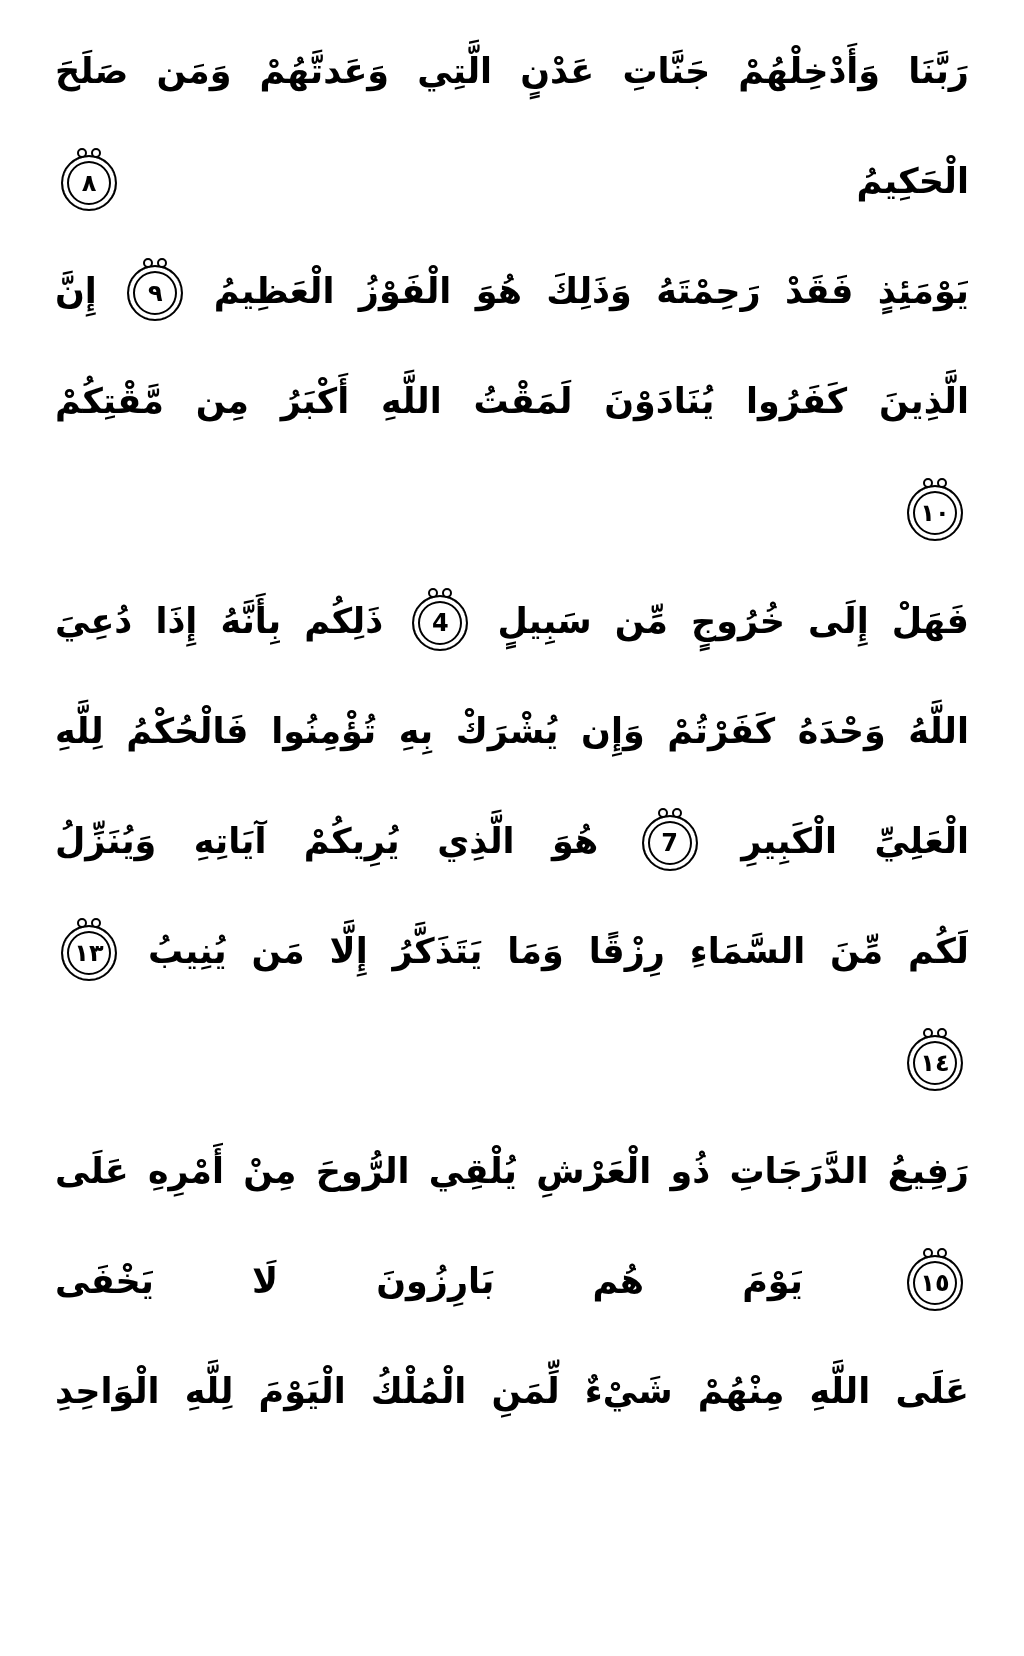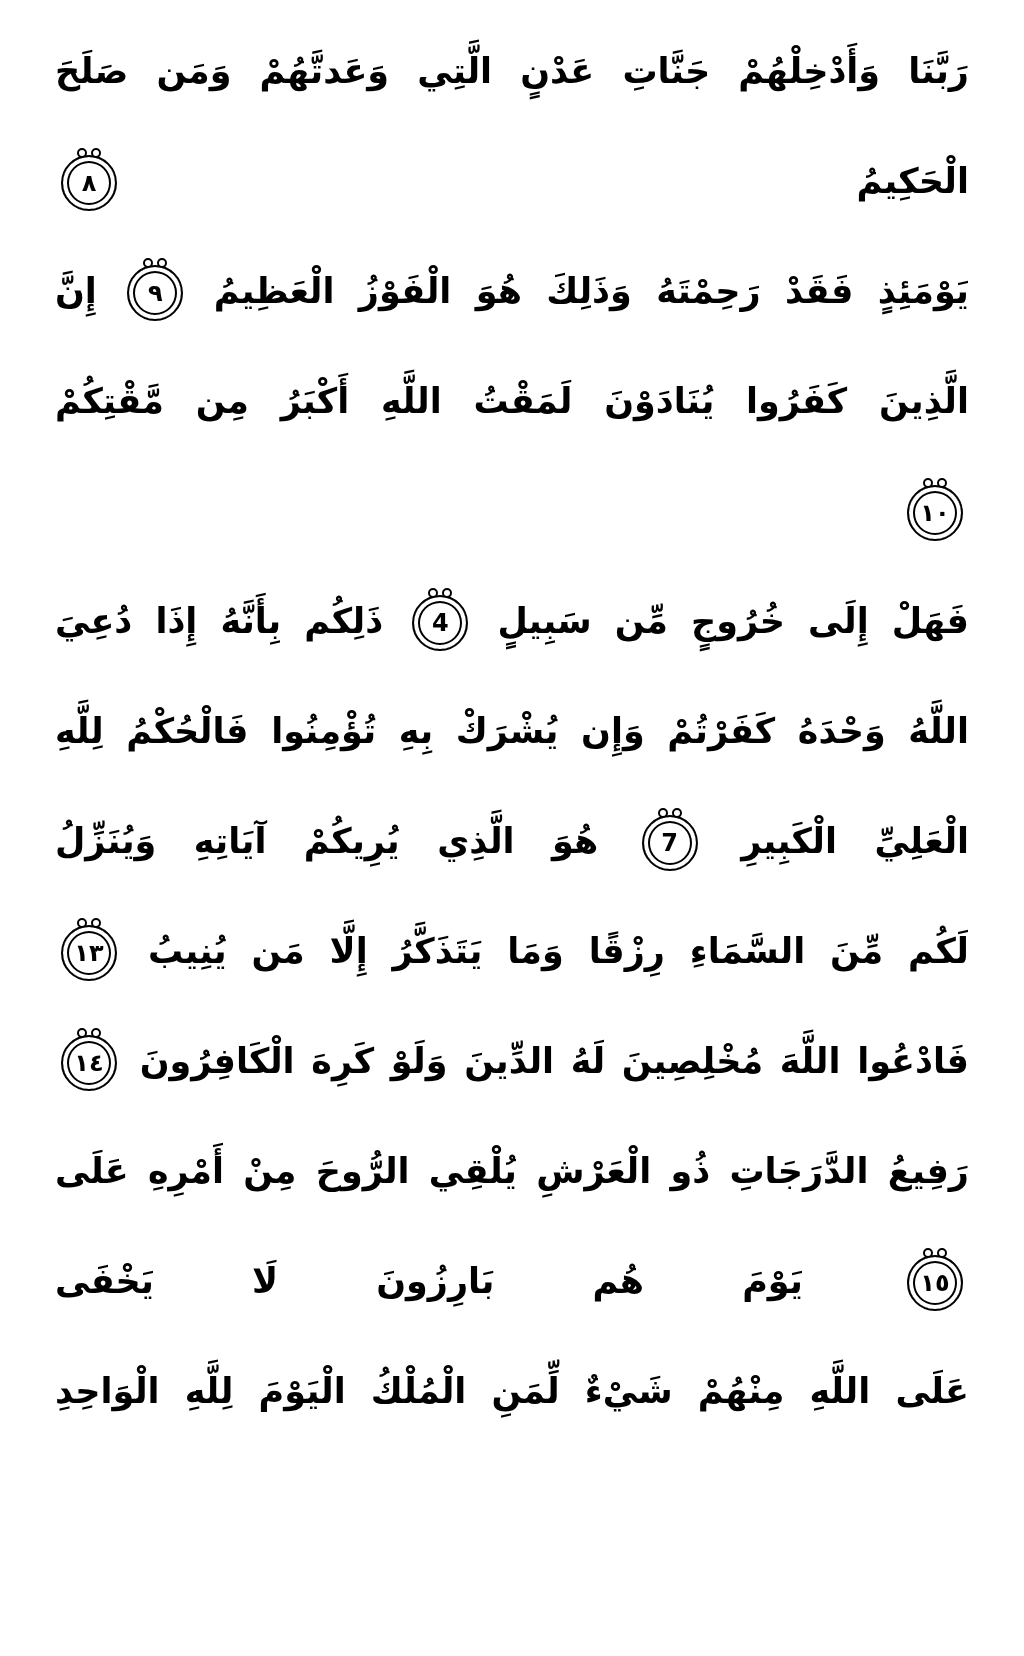--- a/index.html
+++ b/index.html
@@ -89,21 +89,21 @@
       <div class="line"><span class="t">فَهَلْ إِلَى خُرُوجٍ مِّن سَبِيلٍ</span> <span class="ayah">
           <span class="num">4</span>
         </span> <span class="t">ذَلِكُم بِأَنَّهُ إِذَا دُعِيَ</span></div>
       <div class="line"><span class="t">اللَّهُ وَحْدَهُ كَفَرْتُمْ وَإِن يُشْرَكْ بِهِ تُؤْمِنُوا فَالْحُكْمُ لِلَّهِ</span></div>
       <div class="line"><span class="t">الْعَلِيِّ الْكَبِيرِ</span> <span class="ayah">
           <span class="num">7</span>
         </span> <span class="t">هُوَ الَّذِي يُرِيكُمْ آيَاتِهِ وَيُنَزِّلُ</span></div>
       <div class="line"><span class="t">لَكُم مِّنَ السَّمَاءِ رِزْقًا وَمَا يَتَذَكَّرُ إِلَّا مَن يُنِيبُ</span> <span class="ayah">
           <span class="num">١٣</span>
         </span></div>
-      <div class="line"><span class="t">فَادْعُوا اللَّهَ مُخْلِصِينَ لَهُ الدِّينَ وَلَوْ كَرِهَ الْكَافِرُونَ</span> <span class="ayah">
+      <div class="line"> <span class="ayah">
           <span class="num">١٤</span>
         </span></div>
       <div class="line"><span class="t">رَفِيعُ الدَّرَجَاتِ ذُو الْعَرْشِ يُلْقِي الرُّوحَ مِنْ أَمْرِهِ عَلَى مَن</span></div>
       <div class="line"> <span class="ayah">
           <span class="num">١٥</span>
         </span> <span class="t">يَوْمَ هُم بَارِزُونَ لَا يَخْفَى</span></div>
       <div class="line"><span class="t">عَلَى اللَّهِ مِنْهُمْ شَيْءٌ لِّمَنِ الْمُلْكُ الْيَوْمَ لِلَّهِ الْوَاحِدِ الْقَهَّارِ</span> </div>
     </div>
 </main>
 

